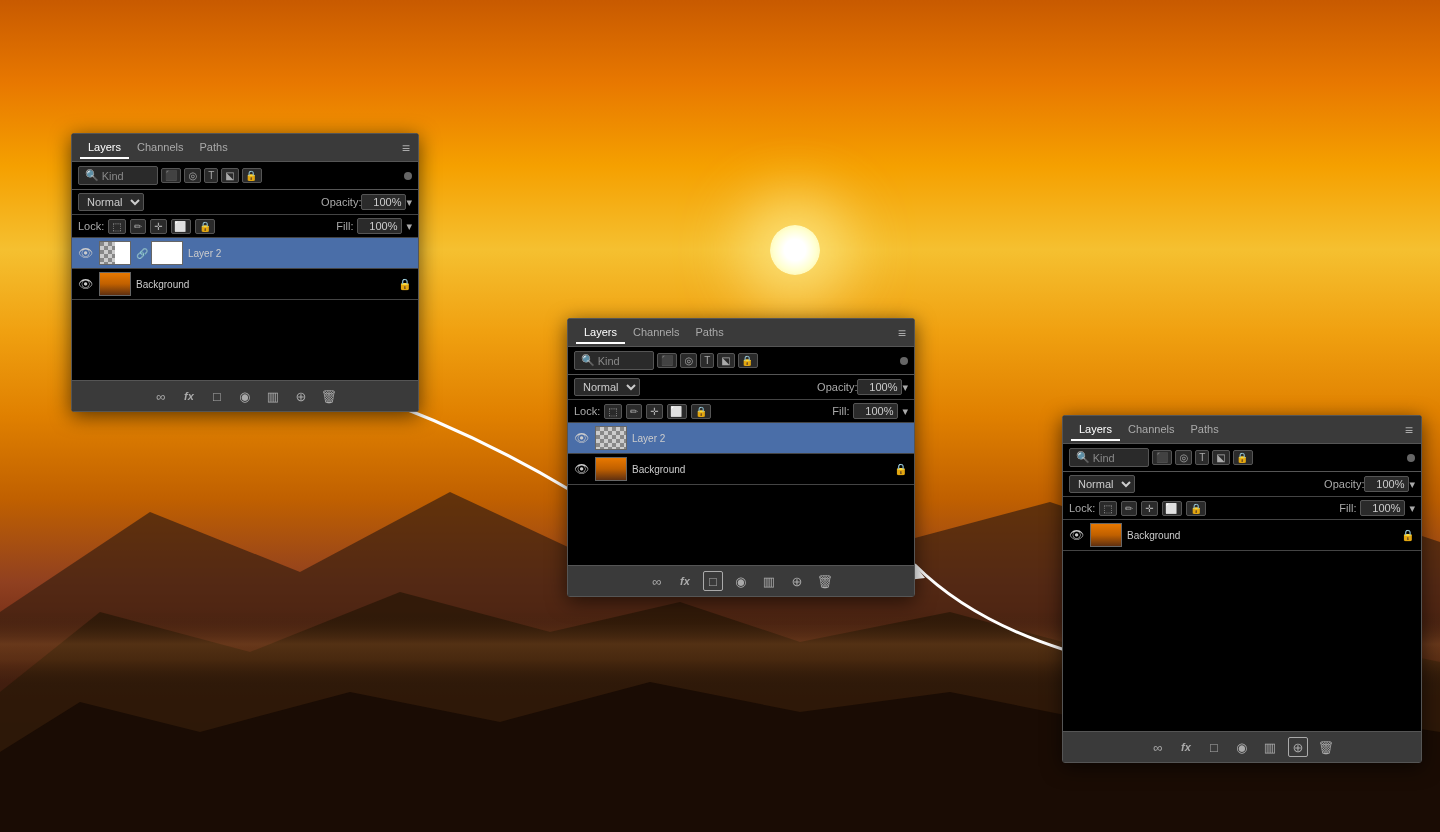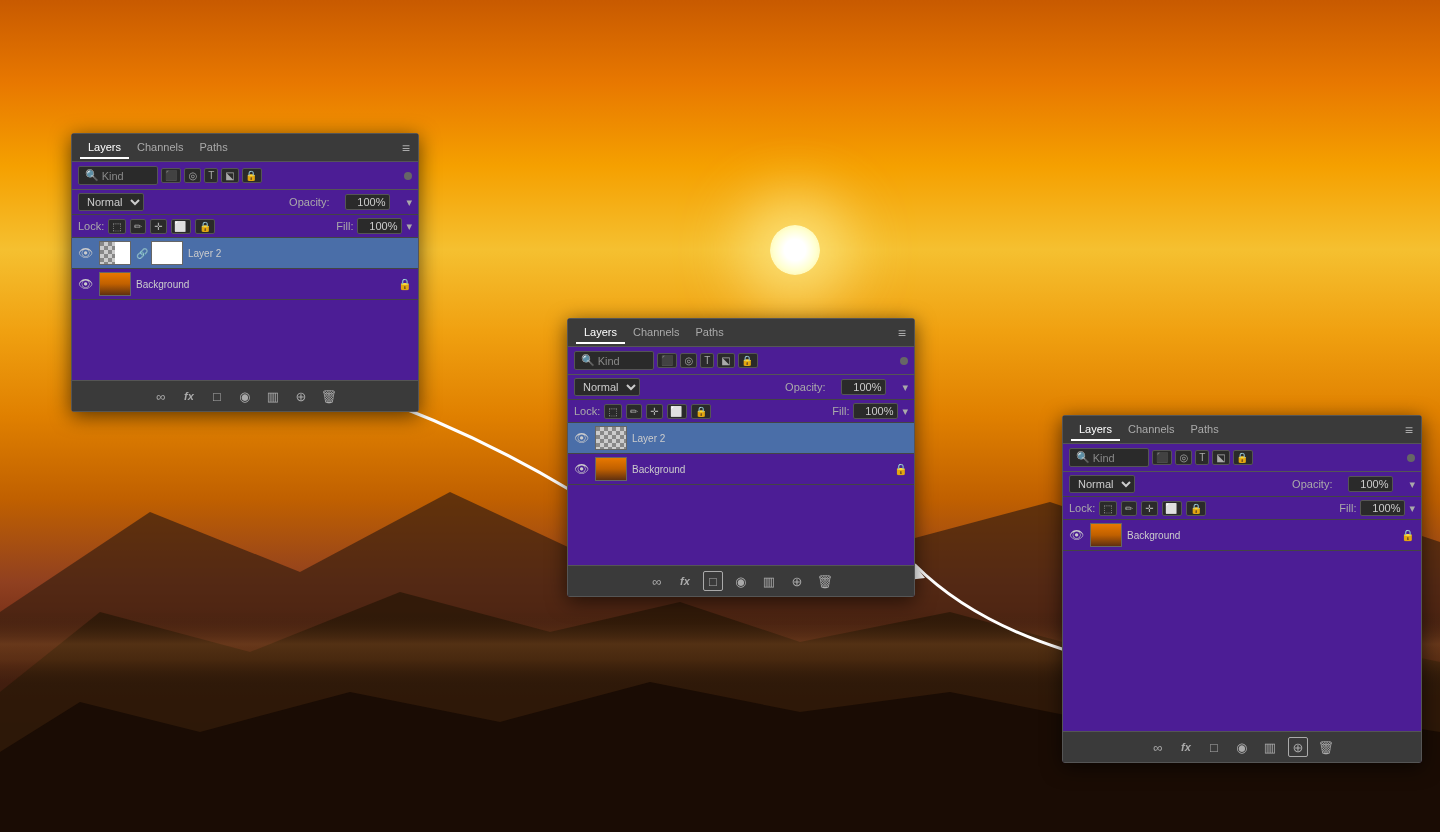--- a/index.html
+++ b/index.html
@@ -49,21 +49,21 @@
       position: absolute;
       bottom: 0;
       left: 0;
       width: 100%;
       height: 420px;
     }
 
     
     .ps-panel {
       position: absolute;
-      background: #4c1d95;
+      background: #000000;
       border: 1px solid #555;
       border-radius: 3px;
       box-shadow: 0 4px 20px rgba(0,0,0,0.6);
       min-width: 340px;
     }
 
     .ps-panel-header {
       background: #3a3a3a;
       border-bottom: 1px solid #555;
       display: flex;
@@ -128,21 +128,21 @@
       height: 8px;
       border-radius: 50%;
       background: #666;
       margin-left: auto;
     }
 
     .ps-blend-row {
       padding: 3px 6px;
       display: flex;
       align-items: center;
-      gap: 16px;
+      gap: 0;
       border-bottom: 1px solid #444;
     }
 
     .ps-select {
       background: #2a2a2a;
       border: 1px solid #555;
       color: #ccc;
       font-size: 11px;
       padding: 1px 4px;
       border-radius: 2px;

